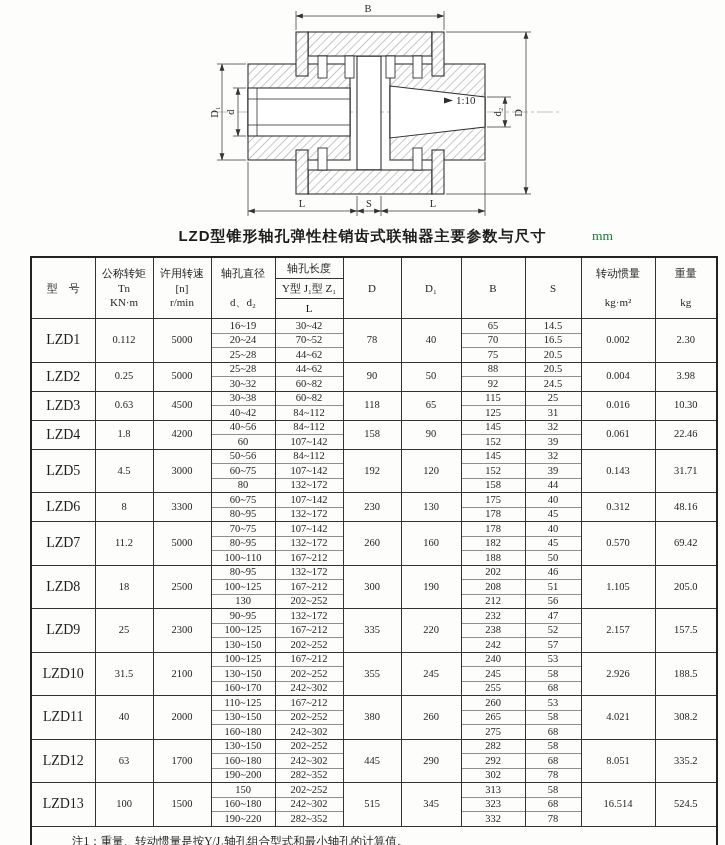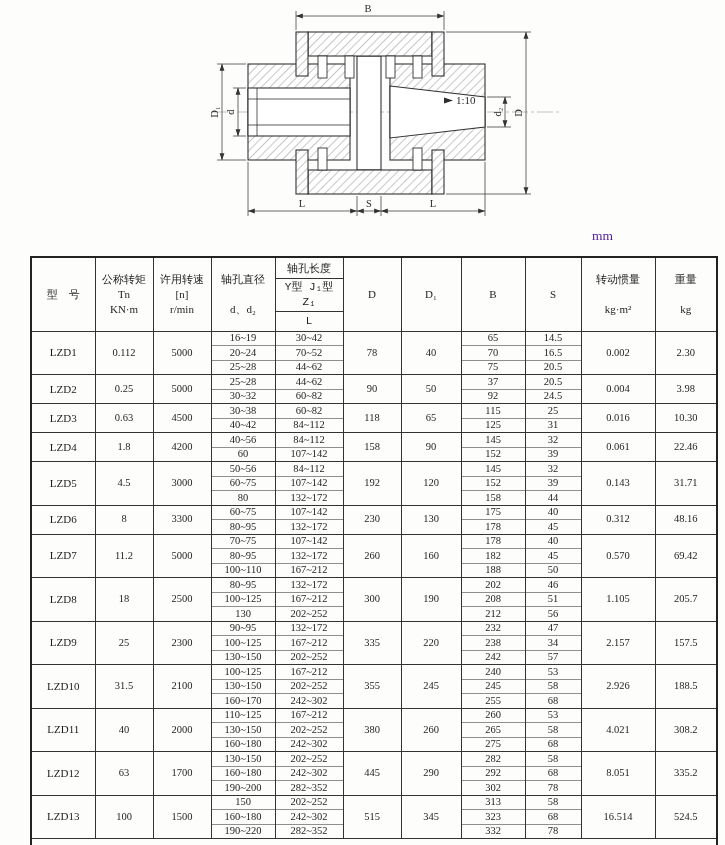--- a/index.html
+++ b/index.html
@@ -7,40 +7,40 @@
     width:725px; height:845px; background:#fdfdfc; position:relative;
     font-family:"Liberation Serif", serif; color:#222; overflow:hidden;
   }
   .drawing-wrap { width:725px; height:225px; }
   .title-row { position:relative; height:28px; margin-top:2px; }
   .doc-title {
     position:absolute; left:0; right:0; text-align:center;
     font-family:"Liberation Sans", sans-serif;
     font-size:15px; font-weight:bold; letter-spacing:1px; color:#1c1c1c;
   }
-  .unit-label { position:absolute; left:592px; top:1px; font-size:13.5px; color:#4c1d95; }
+  .unit-label { position:absolute; left:592px; top:1px; font-size:13.5px; color:#15803d; }
 
   table.spec {
     border-collapse:collapse; table-layout:fixed;
     margin-left:30px; margin-top:1px; width:686px;
     border:2px solid #222; font-size:10.5px; color:#1d1d1d;
   }
   .spec th {
     border:1px solid #333; font-weight:normal; white-space:pre-line;
     font-size:11px; line-height:1.35; padding:1px 0; text-align:center; vertical-align:middle;
   }
   .spec thead tr.h1 th { height:18px; }
-  .spec thead tr.h2 th, .spec thead tr.h3 th { height:17px;font-family:Liberation Mono, monospace; }
+  .spec thead tr.h2 th, .spec thead tr.h3 th { height:17px; }
   .spec td {
     border-left:1px solid #333; border-right:1px solid #333;
     border-top:1px solid #333;
     height:13.5px; line-height:1; padding:0; text-align:center; vertical-align:middle;
   }
   .spec tbody tr.sub-row td.sub { border-top-color:#8f8f8f; }
-  .spec td.c-model { font-size:11px; }
+  .spec td.c-model { font-size:14px; }
   .spec tr.notes-row td {
     border-top:1px solid #333; text-align:left; height:auto;
     padding:5px 6px 7px 40px; font-size:11.5px; line-height:1.7;
   }
 </style>
 </head>
 <body>
 
 <div class="page">
 
@@ -127,20 +127,21 @@
         <text transform="rotate(-90 501 112)" x="501" y="112" text-anchor="middle">d₂</text>
         <text transform="rotate(-90 522 113)" x="522" y="113" text-anchor="middle">D</text>
         <text x="302" y="207" text-anchor="middle">L</text>
         <text x="369" y="207" text-anchor="middle">S</text>
         <text x="433" y="207" text-anchor="middle">L</text>
       </g>
     </svg>
   </div>
 
   <div class="title-row">
+    <div class="doc-title">LZD型锥形轴孔弹性柱销齿式联轴器主要参数与尺寸</div>
     <div class="unit-label">mm</div>
   </div>
 
   <table class="spec">
     <colgroup>
       <col style="width:64px">
         <col style="width:58px">
         <col style="width:58px">
       <col style="width:64px">
         <col style="width:68px">
@@ -209,21 +210,21 @@
           <td class="sub">20.5</td>
         </tr>
         <tr class="group-start">
           <td rowspan="2" class="c-model">LZD2</td>
           <td rowspan="2">0.25</td>
           <td rowspan="2">5000</td>
           <td class="sub">25~28</td>
           <td class="sub">44~62</td>
           <td rowspan="2">90</td>
           <td rowspan="2">50</td>
-          <td class="sub">37</td>
+          <td class="sub">88</td>
           <td class="sub">20.5</td>
           <td rowspan="2">0.004</td>
           <td rowspan="2">3.98</td>
         </tr>
         <tr class="sub-row">
           <td class="sub">30~32</td>
           <td class="sub">60~82</td>
           <td class="sub">92</td>
           <td class="sub">24.5</td>
         </tr>
@@ -338,21 +339,21 @@
           <td rowspan="3" class="c-model">LZD8</td>
           <td rowspan="3">18</td>
           <td rowspan="3">2500</td>
           <td class="sub">80~95</td>
           <td class="sub">132~172</td>
           <td rowspan="3">300</td>
           <td rowspan="3">190</td>
           <td class="sub">202</td>
           <td class="sub">46</td>
           <td rowspan="3">1.105</td>
-          <td rowspan="3">205.7</td>
+          <td rowspan="3">205.0</td>
         </tr>
         <tr class="sub-row">
           <td class="sub">100~125</td>
           <td class="sub">167~212</td>
           <td class="sub">208</td>
           <td class="sub">51</td>
         </tr>
         <tr class="sub-row">
           <td class="sub">130</td>
           <td class="sub">202~252</td>
@@ -369,21 +370,21 @@
           <td rowspan="3">220</td>
           <td class="sub">232</td>
           <td class="sub">47</td>
           <td rowspan="3">2.157</td>
           <td rowspan="3">157.5</td>
         </tr>
         <tr class="sub-row">
           <td class="sub">100~125</td>
           <td class="sub">167~212</td>
           <td class="sub">238</td>
-          <td class="sub">34</td>
+          <td class="sub">52</td>
         </tr>
         <tr class="sub-row">
           <td class="sub">130~150</td>
           <td class="sub">202~252</td>
           <td class="sub">242</td>
           <td class="sub">57</td>
         </tr>
         <tr class="group-start">
           <td rowspan="3" class="c-model">LZD10</td>
           <td rowspan="3">31.5</td>

